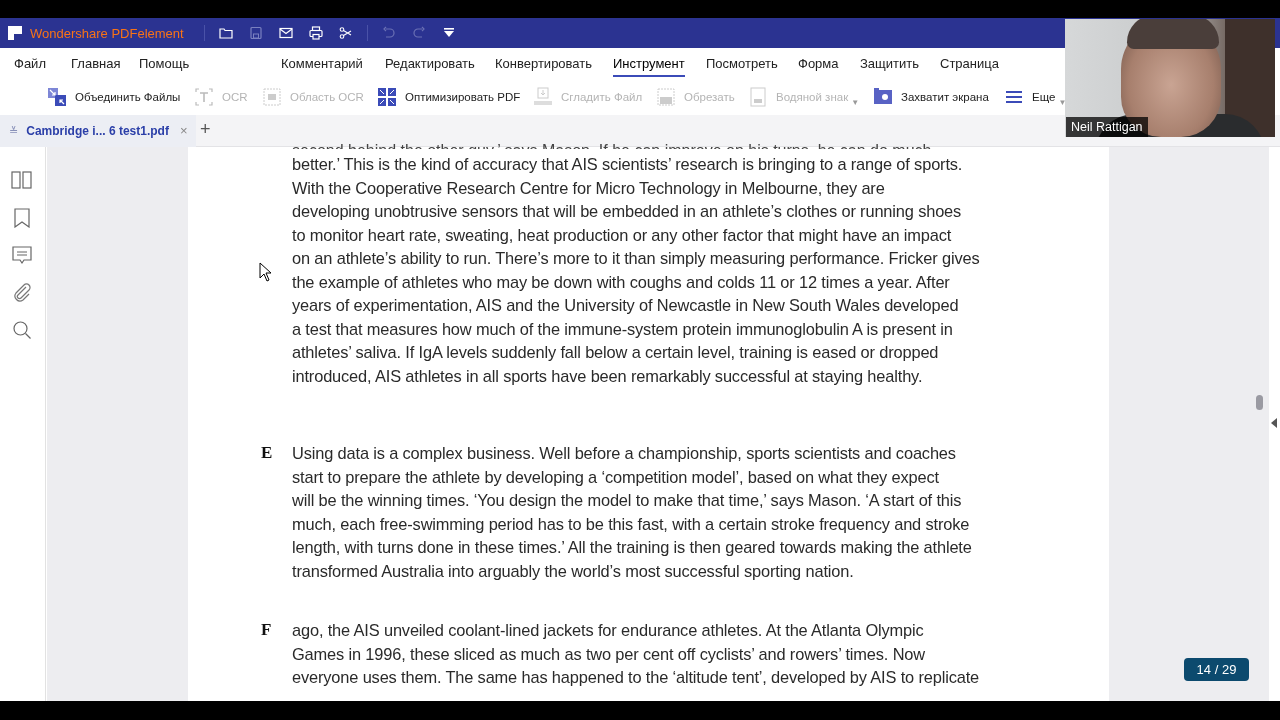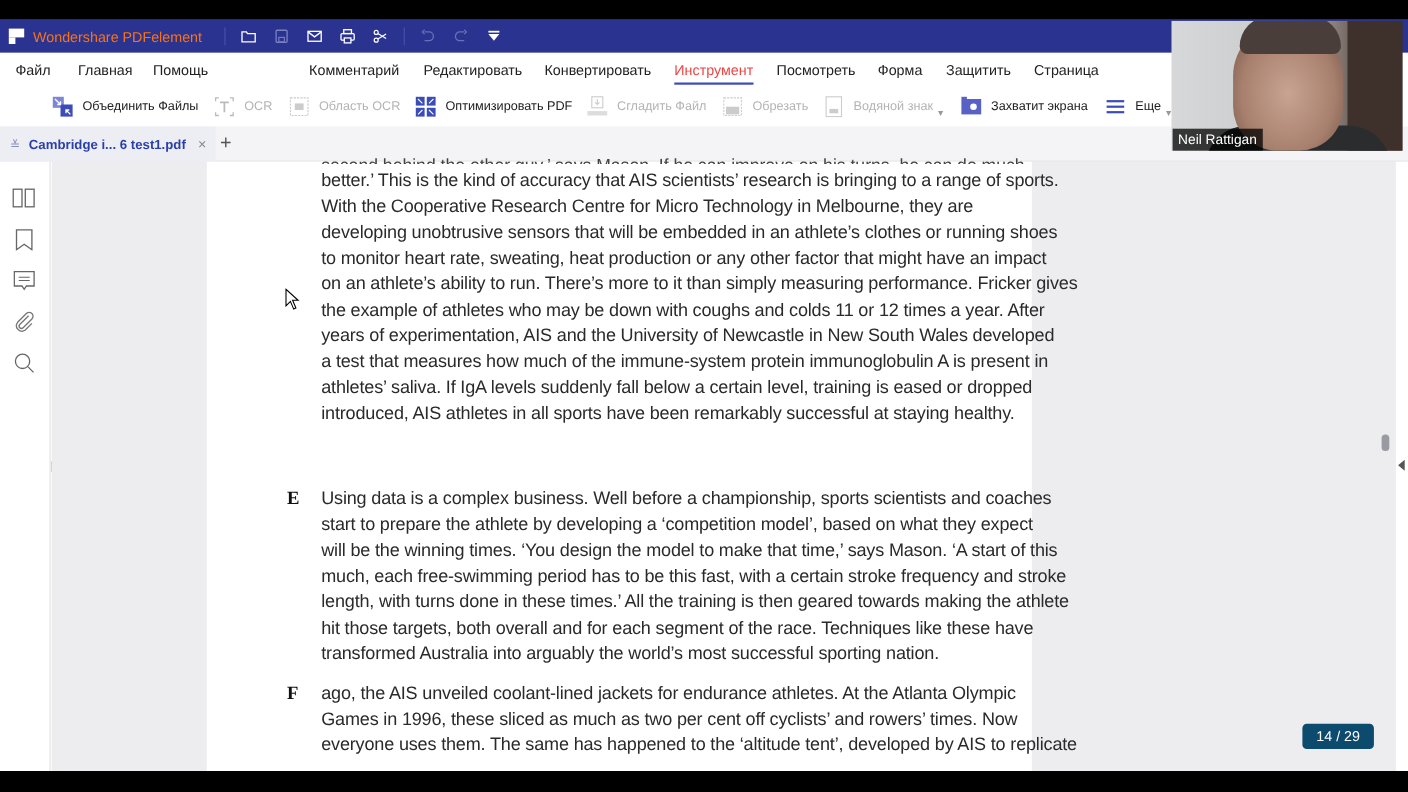--- a/index.html
+++ b/index.html
@@ -14,21 +14,21 @@
   .app-logo .a { position: absolute; left: 0; top: 0; width: 14px; height: 8px; background: #fff; }
   .app-logo .b { position: absolute; left: 0; top: 8px; width: 6px; height: 6px; background: #fff; }
   .app-title { font-size: 13px; margin-left: 8px; margin-right: 14px; white-space: nowrap; }
   .tb-sep { width: 1px; height: 16px; background: #4a52a8; margin: 0 6px; }
   .tb-icon { width: 30px; height: 30px; display: flex; align-items: center; justify-content: center; }
   .tb-icon svg { width: 14px; height: 14px; }
 
   
   .menubar { position: absolute; left: 0; top: 30px; width: 1280px; height: 32px; background: #fff; font-size: 13px; color: #222; }
   .menu-item { position: absolute; top: 8px; white-space: nowrap; }
-  .menu-item.active { color: #ef4444; }
+  .menu-item.active { color: #000000; }
   .menu-item.active::after { content: ""; position: absolute; left: 0; right: 0; bottom: -6px; height: 2px; background: #3b4bb8; }
 
   
   .toolbar { position: absolute; left: 0; top: 62px; width: 1280px; height: 34px; background: #fff; font-size: 11.5px; }
   .tool { position: absolute; top: 7px; display: flex; align-items: center; white-space: nowrap; color: #222; }
   .tool.disabled { color: #b4b4b4; }
   .tool .ti { width: 20px; height: 20px; margin-right: 8px; display: flex; align-items: center; justify-content: center; }
   .tool .dd { font-size: 8px; color: #999; margin-left: 3px; margin-top: 10px; }
 
   
@@ -38,21 +38,21 @@
   .doc-tab .close { position: absolute; left: 180px; top: 8px; color: #888; font-weight: normal; font-size: 13px; }
   .add-tab { position: absolute; left: 200px; top: 4px; font-size: 18px; color: #555; }
 
   
   .leftrail { position: absolute; left: 0; top: 129px; width: 46px; height: 554px; background: #fff; border-right: 1px solid #e2e2e2; }
   .rail-icon { position: absolute; left: 11px; width: 22px; height: 22px; display: flex; align-items: center; justify-content: center; }
   .rail-expand { position: absolute; left: 47px; top: 272px; width: 0; height: 0; border-top: 5px solid transparent; border-bottom: 5px solid transparent; border-left: 6px solid #555; }
 
   
   .docarea { position: absolute; left: 47px; top: 129px; width: 1222px; height: 554px; background: #ededf0; }
-  .page { position: absolute; left: 141px; top: 0; width: 750px; height: 554px; background: #fff; padding-left: 24px; }
+  .page { position: absolute; left: 141px; top: 0; width: 921px; height: 554px; background: #fff; padding-left: 24px; }
   .para { position: absolute; left: 104px; width: 760px; font-family: "Liberation Sans", sans-serif; font-size: 16.4px; line-height: 23.5px; color: #2a2a2a; letter-spacing: -0.15px; }
   .para .ln { display: block; white-space: nowrap; }
   .para-letter { position: absolute; left: 73px; font-family: "Liberation Serif", serif; font-weight: bold; font-size: 17px; color: #111; }
   .cutline { position: absolute; left: 104px; top: -8px; width: 720px; height: 10px; overflow: hidden; color: #444; font-size: 16px; line-height: 23px; }
 
   
   .vscroll { position: absolute; left: 1269px; top: 129px; width: 11px; height: 554px; background: #fff; }
   .vthumb { position: absolute; left: 1256px; top: 395px; width: 7px; height: 15px; background: #9a9aa2; border-radius: 4px; }
   .right-collapse { position: absolute; left: 1271px; top: 418px; width: 0; height: 0; border-top: 5px solid transparent; border-bottom: 5px solid transparent; border-right: 6px solid #555; }
 
@@ -300,21 +300,20 @@
         <span class="ln">introduced, AIS athletes in all sports have been remarkably successful at staying healthy.</span>
       </div>
 
       <span class="para-letter" style="top:296px">E</span>
       <div class="para" style="top:295px">
         <span class="ln">Using data is a complex business. Well before a championship, sports scientists and coaches</span>
         <span class="ln">start to prepare the athlete by developing a ‘competition model’, based on what they expect</span>
         <span class="ln">will be the winning times. ‘You design the model to make that time,’ says Mason. ‘A start of this</span>
         <span class="ln">much, each free-swimming period has to be this fast, with a certain stroke frequency and stroke</span>
         <span class="ln">length, with turns done in these times.’ All the training is then geared towards making the athlete</span>
-        <span class="ln">hit those targets, both overall and for each segment of the race. Techniques like these have</span>
         <span class="ln">transformed Australia into arguably the world’s most successful sporting nation.</span>
       </div>
 
       <span class="para-letter" style="top:473px">F</span>
       <div class="para" style="top:472px">
         <span class="ln">ago, the AIS unveiled coolant-lined jackets for endurance athletes. At the Atlanta Olympic</span>
         <span class="ln">Games in 1996, these sliced as much as two per cent off cyclists’ and rowers’ times. Now</span>
         <span class="ln">everyone uses them. The same has happened to the ‘altitude tent’, developed by AIS to replicate</span>
       </div>
     </div>

